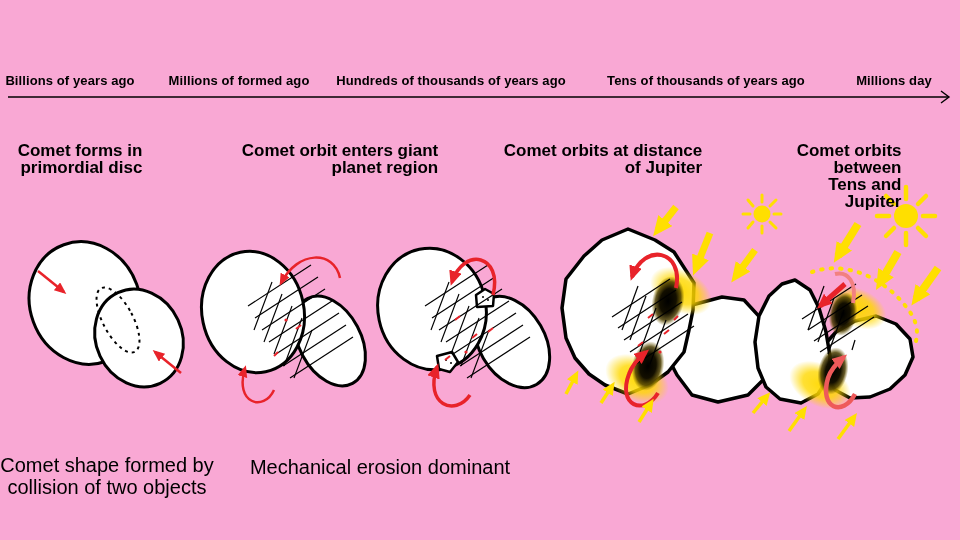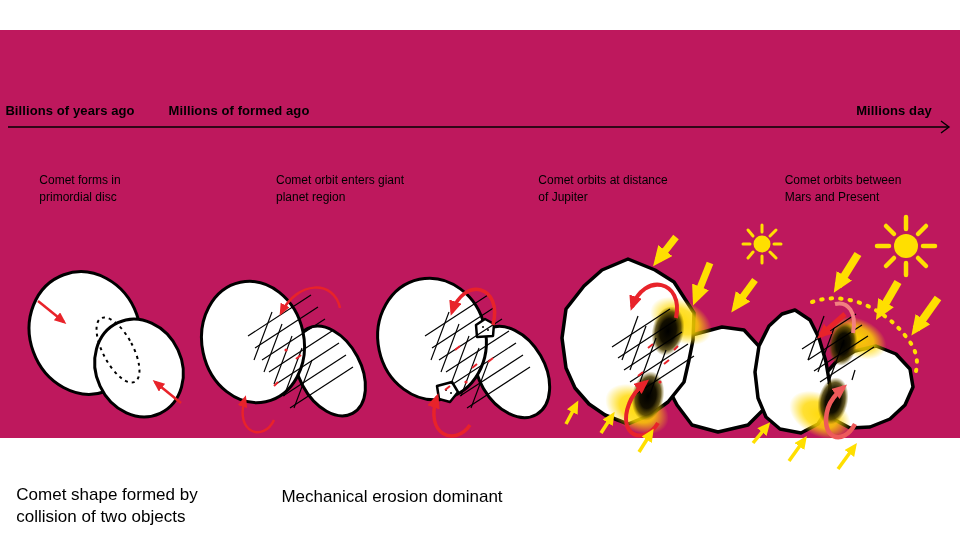--- a/index.html
+++ b/index.html
@@ -1,21 +1,21 @@
 <!DOCTYPE html>
 <html><head>
 <meta charset="utf-8">
 <style>
   html,body{margin:0;padding:0;background:#ffffff;}
   body{width:960px;height:540px;overflow:hidden;font-family:"Liberation Sans",sans-serif;color:#000;}
-  .wrap{position:relative;width:960px;height:408px;background:#be185d;margin-top:30px;}
+  .wrap{position:relative;width:960px;height:540px;background:#f9a8d4;}
   svg{position:absolute;left:0;top:0;}
   .tl-label{position:absolute;top:73px;transform:translateX(-50%);font-size:13px;font-weight:bold;white-space:nowrap;letter-spacing:0.1px;}
-  .caption{position:absolute;top:142px;transform:translateX(-50%);font-size:12px;line-height:17px;text-align:left;white-space:pre-line;}
-  .phase{position:absolute;transform:translateX(-50%);font-size:17px;line-height:22px;text-align:left;white-space:pre-line;}
+  .caption{position:absolute;top:142px;transform:translateX(-50%);font-size:17px;line-height:17px;text-align:right;white-space:pre-line;font-weight:bold;}
+  .phase{position:absolute;transform:translateX(-50%);font-size:20px;line-height:22px;text-align:center;white-space:pre-line;}
 </style>
 </head>
 <body>
 
 <div class="wrap">
 
 <svg width="960" height="540" viewBox="0 0 960 540">
   <defs>
     <marker id="mRed" markerUnits="userSpaceOnUse" markerWidth="14" markerHeight="12" refX="9" refY="5" orient="auto">
       <path d="M0,0 L12,5 L0,10 Z" fill="#e8232a"></path>
@@ -224,28 +224,30 @@
       <line x1="889" y1="216" x2="877" y2="216"></line>
       <line x1="894" y1="228" x2="886" y2="236"></line>
       <line x1="906" y1="233" x2="906" y2="245"></line>
       <line x1="918" y1="228" x2="926" y2="236"></line>
     </g>
   </g>
 </svg>
 
   <div class="tl-label" style="left:70px">Billions of years ago</div>
   <div class="tl-label" style="left:239px">Millions of formed ago</div>
+  <div class="tl-label" style="left:451px">Hundreds of thousands of years ago</div>
+  <div class="tl-label" style="left:706px">Tens of thousands of years ago</div>
   <div class="tl-label" style="left:894px">Millions day</div>
 
   <div class="caption" style="left:80px">Comet forms in
 primordial disc</div>
   <div class="caption" style="left:340px">Comet orbit enters giant
 planet region</div>
   <div class="caption" style="left:603px">Comet orbits at distance
 of Jupiter</div>
   <div class="caption" style="left:843px">Comet orbits between
-Mars and Present</div>
+Tens and Jupiter</div>
 
   <div class="phase" style="left:107px;top:454px">Comet shape formed by
 collision of two objects</div>
-  <div class="phase" style="left:392px;top:456px">Mechanical erosion dominant</div>
+  <div class="phase" style="left:380px;top:456px">Mechanical erosion dominant</div>
 
 </div>
 
 </body></html>

